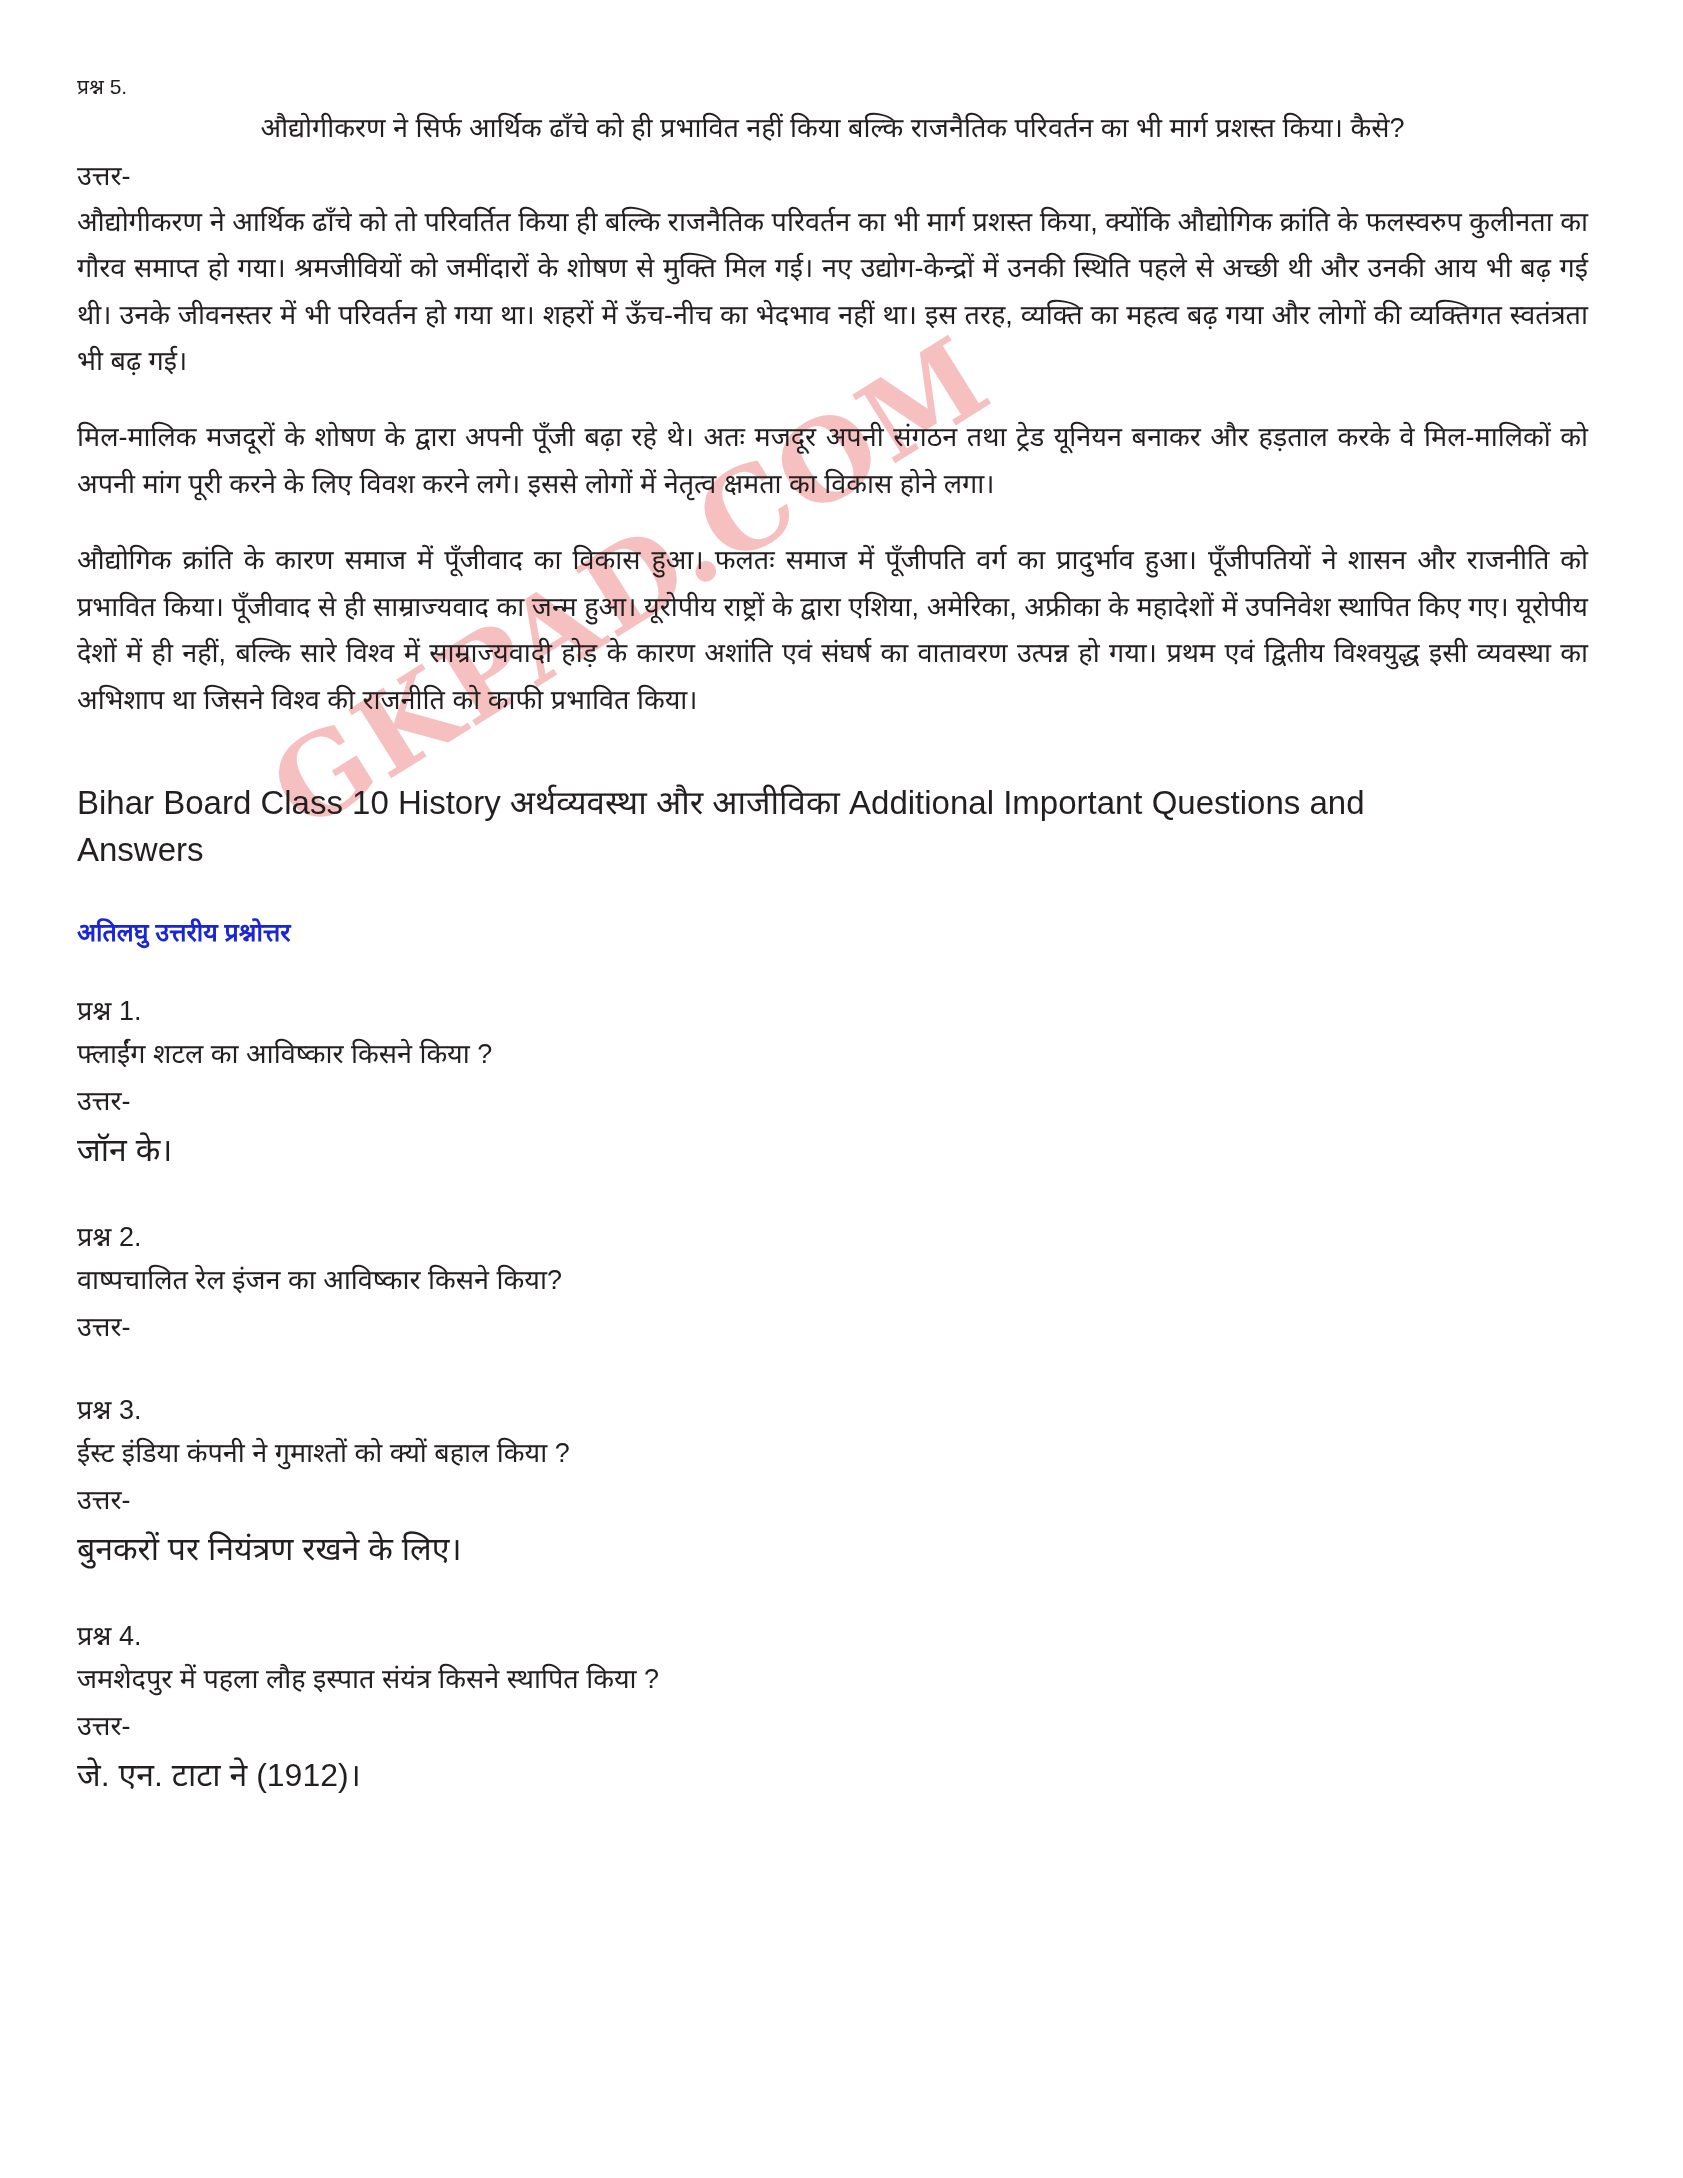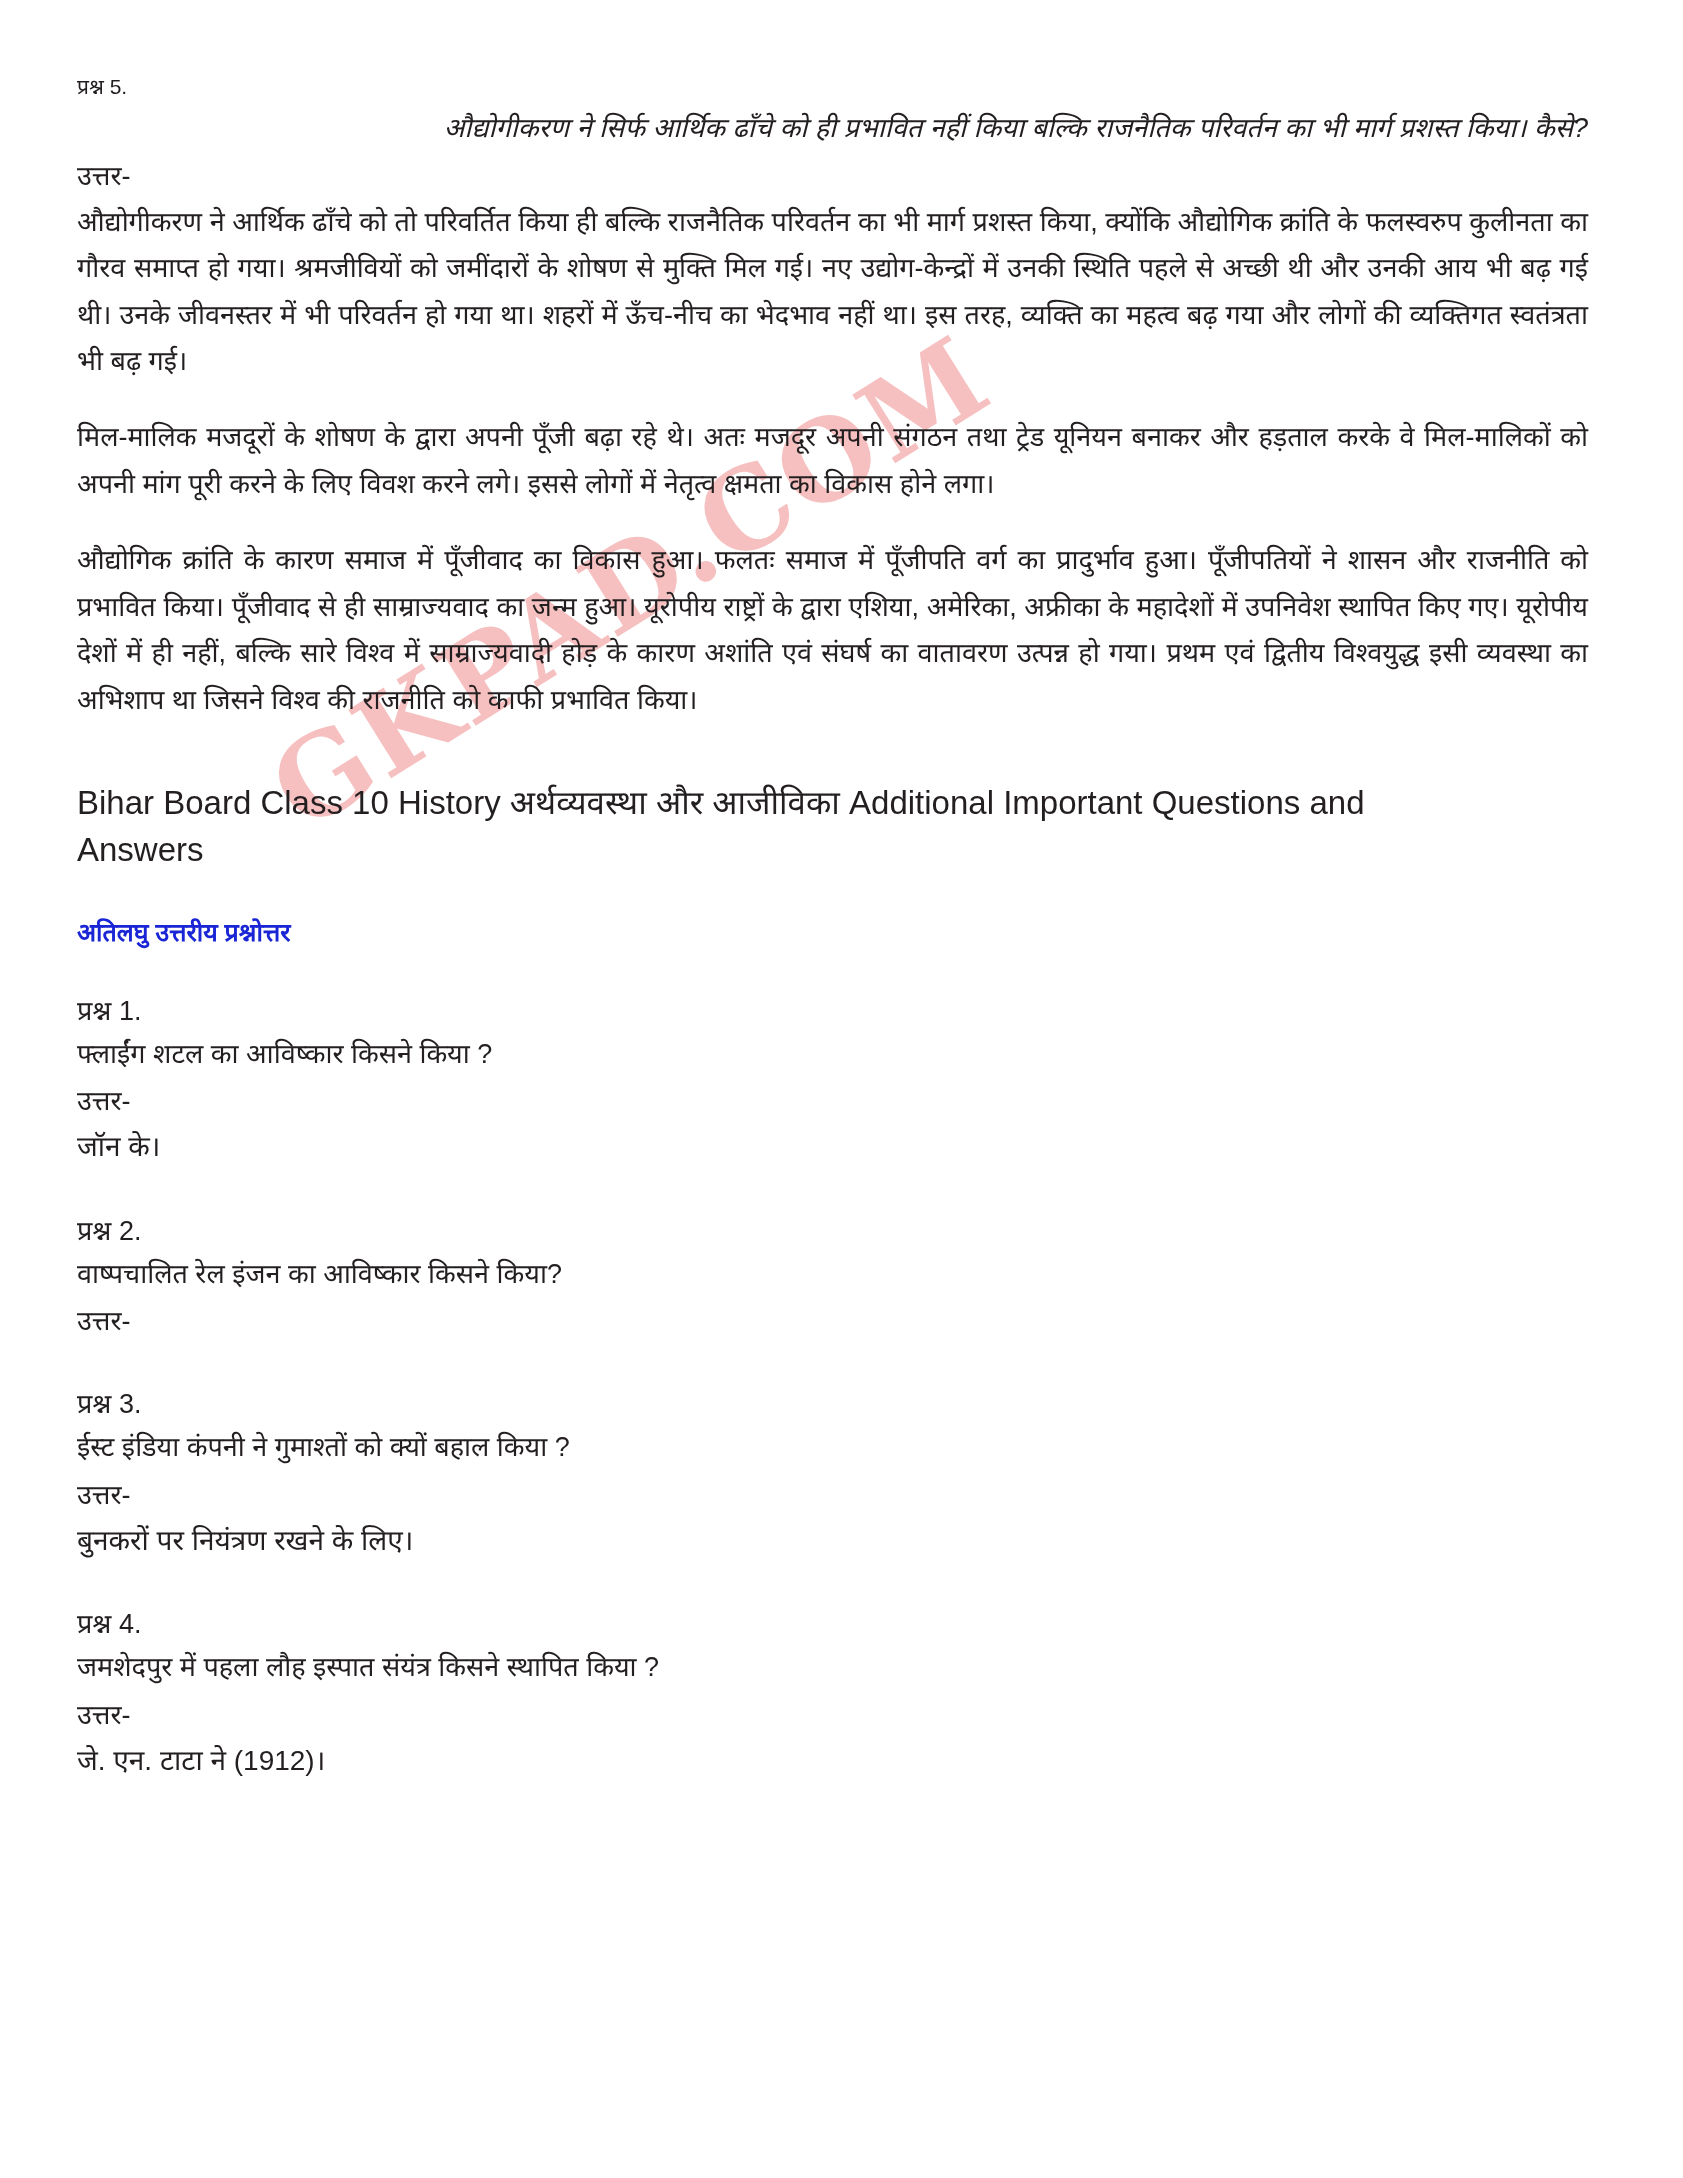--- a/index.html
+++ b/index.html
@@ -53,22 +53,21 @@
   }
   .q-label {
     font-size: 21px;
     line-height: 1.5;
     margin: 0 0 4px 0;
   }
   .para {
     font-size: 27px;
     line-height: 1.62;
     margin: 0 0 6px 0;
-    text-align: right;
-    font-style: italic;
+    text-align: center;
   }
   .body-para {
     font-size: 27px;
     line-height: 1.72;
     margin: 0 0 30px 0;
     text-align: justify;
     text-justify: inter-word;
   }
   .ans-label {
     font-size: 27px;
@@ -101,21 +100,21 @@
     font-size: 27px;
     line-height: 1.45;
     margin: 0 0 8px 0;
   }
   .qa-block .a-label {
     font-size: 27px;
     line-height: 1.45;
     margin: 0 0 6px 0;
   }
   .qa-block .a-text {
-    font-size: 28px;
+    font-size: 32px;
     line-height: 1.45;
     margin: 0;
   }
 </style>
 </head>
 <body>
 
 <div class="page">
 
   <div class="watermark">

